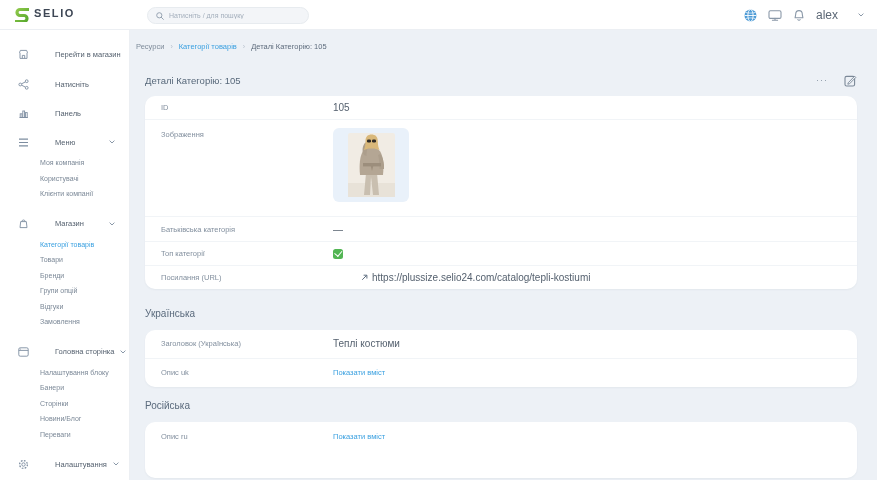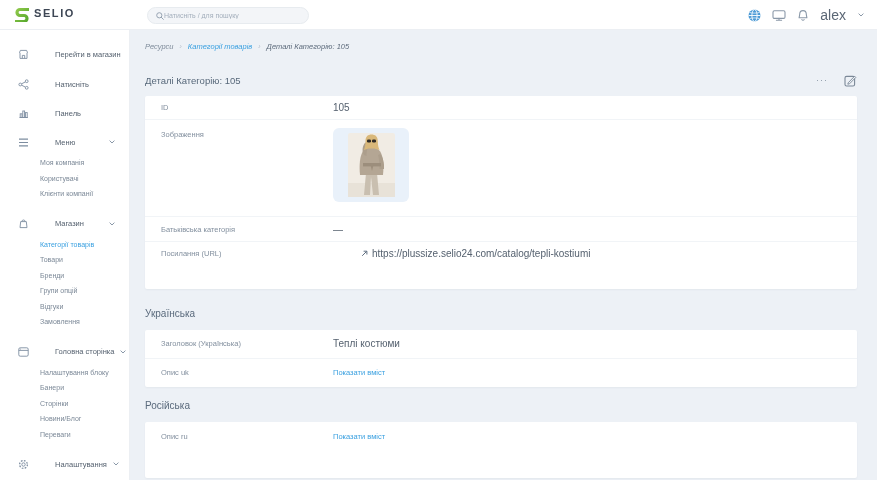--- a/index.html
+++ b/index.html
@@ -13,30 +13,30 @@
   
   .header {
     position:absolute; top:0; left:0; width:877px; height:30px;
     background:#ffffff; border-bottom:1px solid #eceff3; z-index:10;
   }
   .logo { position:absolute; left:15px; top:7px; display:flex; align-items:flex-start; gap:5px; }
   .logo-text { font-size:11px; font-weight:bold; color:#3d4654; letter-spacing:1.6px; }
   .search {
     position:absolute; left:147px; top:7px; width:162px; height:17px;
     background:#f3f5f8; border:1px solid #e7ebef; border-radius:9px;
-    display:flex; align-items:center; padding:0 8px;
+    display:flex; align-items:center; gap:5px; padding:0 8px;
   }
   .search input {
     border:none; background:transparent; outline:none;
     font-size:7px; color:#6b7888; width:100%;
     font-family:"Liberation Sans", sans-serif;
   }
   .search input::placeholder { color:#a4afbc; }
   .header-right { position:absolute; right:13px; top:0; height:30px; display:flex; align-items:center; gap:11px; }
-  .user { display:flex; align-items:center; gap:12px; font-size:14px; color:#5b6775; cursor:pointer; }
+  .user { display:flex; align-items:center; gap:20px; font-size:12px; color:#5b6775; cursor:pointer; }
   .icon-btn { display:flex; align-items:center; cursor:pointer; }
   
   .sidebar {
     position:absolute; top:30px; left:0; width:130px; height:450px;
     background:#ffffff; border-right:1px solid #eceff3; padding-top:16px; z-index:5;
   }
   .side-item {
     display:flex; align-items:center; gap:6px;
     padding:0 14px 0 17px; height:16px;
     font-size:7.5px; color:#55616f; cursor:pointer; white-space:nowrap;
@@ -47,36 +47,36 @@
   .side-sub {
     display:block; padding:0 10px 0 40px; height:15.5px; line-height:15.5px;
     font-size:7px; color:#7b8897; cursor:pointer; white-space:nowrap;
     overflow:hidden; text-overflow:ellipsis;
   }
   .side-sub.active { color:#3aa0e0; }
   .sicon { width:12px; display:flex; justify-content:center; flex:0 0 12px; }
   
   .main { position:absolute; left:130px; top:30px; width:747px; height:450px; }
   .breadcrumb {
-    position:absolute; left:15px; top:12px; display:flex; align-items:center; gap:6px;
-    font-size:7.5px; color:#7e8b9a;font-style:italic;
+    position:absolute; left:6px; top:12px; display:flex; align-items:center; gap:6px;
+    font-size:7.5px; color:#7e8b9a;
   }
   .breadcrumb .sep { color:#b6c0cc; font-size:7px; }
   .breadcrumb .bc-link { color:#3aa0e0; cursor:pointer; }
   .breadcrumb .bc-current { color:#5d6b7c; }
   .card-title-row {
     position:absolute; left:15px; right:20px; top:41px; height:18px;
     display:flex; align-items:center;
   }
   .card-title { font-size:9.5px; color:#57687a; }
   .title-actions { margin-left:auto; display:flex; align-items:center; gap:16px; }
   .more-btn { font-size:9px; color:#8a97a6; letter-spacing:1px; cursor:pointer; line-height:6px; }
   .card {
     position:absolute; left:15px; right:20px;
-    background:#ffffff; border-radius:2px;
+    background:#ffffff; border-radius:10px;
     box-shadow:0 1px 2px rgba(30,50,80,0.05);
     overflow:hidden;
   }
   .card1 { top:66px; height:193px; }
   .row {
     display:flex; align-items:center; padding:0 16px;
     border-bottom:1px solid #f1f4f7;
   }
   .row:last-child { border-bottom:none; }
   .row-label { width:172px; flex:0 0 172px; font-size:7.5px; color:#828f9e; }
@@ -331,20 +331,26 @@
 
           <rect x="19" y="6.6" width="4" height="2.8" rx="1.2" fill="#2e2a26"></rect>
           <rect x="24" y="6.6" width="4" height="2.8" rx="1.2" fill="#2e2a26"></rect>
         </svg>
       </span>
     </div>
     <div class="row h25">
       <span class="row-label">Батьківська категорія</span>
       <span class="row-value">—</span>
     </div>
+    <div class="row h24">
+      <span class="row-label">Топ категорії</span>
+      <span class="row-value">
+          <span class="checkbox"></span>
+        </span>
+    </div>
     <div class="row h23">
       <span class="row-label">Посилання (URL)</span>
       <span class="row-value">
         <span>
           <svg width="7" height="7" viewBox="0 0 7 7">
             <path d="M1.2 5.8 L5.6 1.4 M2.6 1.2 H5.9 V4.5" fill="none" stroke="#5f6e80" stroke-width="1"></path>
           </svg>
         </span>
         <a class="url-link">https://plussize.selio24.com/catalog/tepli-kostiumi</a>
       </span>

